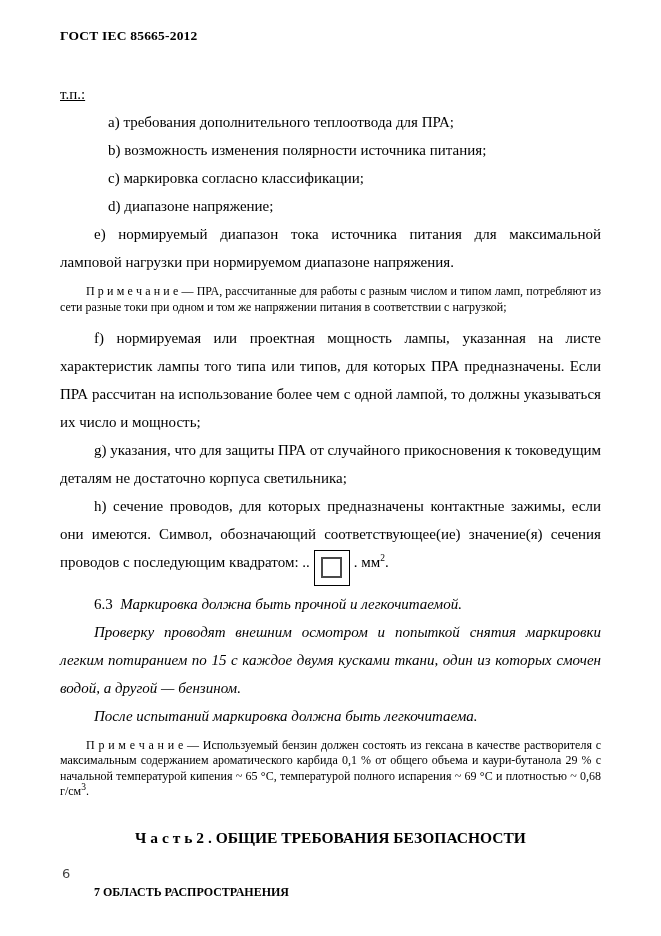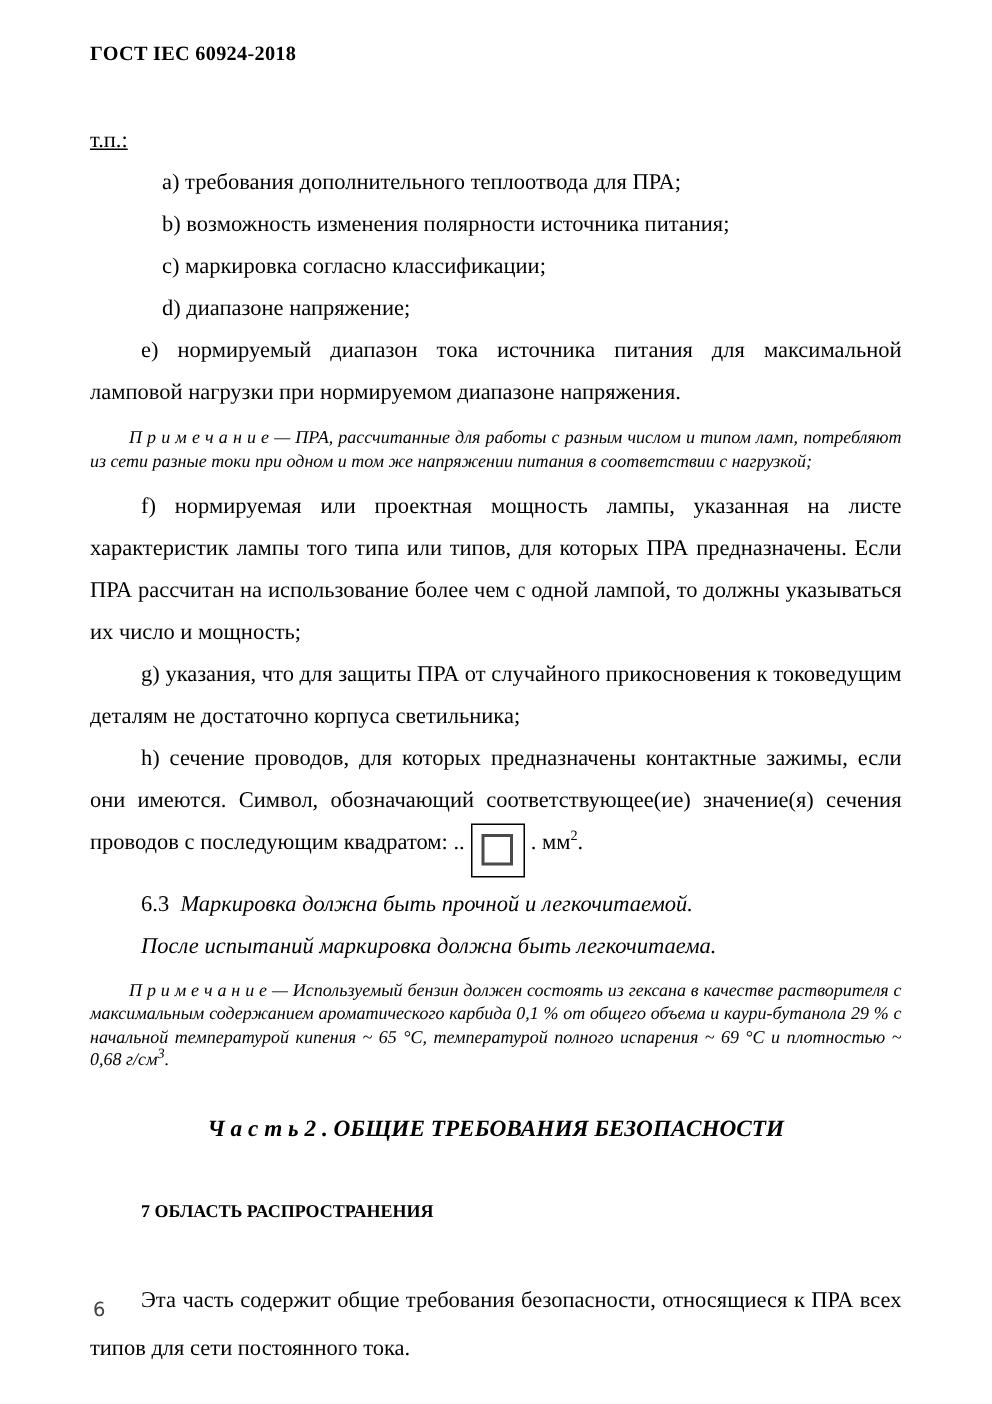--- a/index.html
+++ b/index.html
@@ -38,21 +38,20 @@
   .para {
     text-align: justify;
     text-indent: 34px;
   }
   .note {
     font-size: 12px;
     line-height: 15.5px;
     text-align: justify;
     text-indent: 26px;
     margin: 8px 0 9px 0;
-    font-style: italic;
   }
   .italic { font-style: italic; }
   .clause { margin-top: 4px; }
   .clause-num { font-style: normal; }
   sup {
     font-size: 9.5px;
     line-height: 0;
     vertical-align: super;
   }
   .sq-outer {
@@ -71,21 +70,20 @@
     height: 17px;
     border: 2.5px solid #4a4a4a;
     background: #fff;
   }
   .part-heading {
     margin-top: 24px;
     text-align: center;
     font-size: 15.5px;
     font-weight: bold;
     line-height: 28px;
-    font-style: italic;
   }
   .section-heading {
     margin-top: 26px;
     padding-left: 34px;
     font-size: 12px;
     font-weight: bold;
     line-height: 28px;
     text-align: left;
   }
   .closing {
@@ -99,21 +97,21 @@
     font-size: 13px;
     color: #444444;
     font-family: "DejaVu Sans", sans-serif;
   }
 </style>
 </head>
 <body>
 
 <div class="page">
 
-  <div class="doc-header">ГОСТ IEC 60924-2018</div>
+  <div class="doc-header">ГОСТ IEC 85665-2012</div>
 
   <div class="content">
 
     <p class="intro">т.п.:</p>
 
     <p class="list-item">a)  требования дополнительного теплоотвода для ПРА;</p>
     <p class="list-item">b)  возможность изменения полярности источника питания;</p>
     <p class="list-item">c)  маркировка согласно классификации;</p>
     <p class="list-item">d) диапазоне напряжение;</p>
 
@@ -124,20 +122,21 @@
     <p class="para">f) нормируемая или проектная мощность лампы, указанная на листе характеристик лампы того типа или типов, для которых ПРА предназначены. Если ПРА рассчитан на использование более чем с одной лампой, то должны указываться их число и мощность;</p>
 
     <p class="para">g) указания, что для защиты ПРА от случайного прикосновения к токоведущим деталям не достаточно корпуса светильника;</p>
 
     <p class="para"><span>h) сечение проводов, для которых предназначены контактные зажимы, если они имеются. Символ, обозначающий соответствующее(ие) значение(я) сечения проводов с последующим квадратом: ..</span><span class="sq-outer">
           <span class="sq-inner"></span>
         </span><span>. мм</span><sup>2</sup><span>.</span></p>
 
     <p class="para clause"><span class="clause-num">6.3</span>&nbsp; <span class="italic">Маркировка должна быть прочной и легкочитаемой.</span></p>
 
+    <p class="para italic">Проверку проводят внешним осмотром и попыткой снятия маркировки легким потиранием по 15 с каждое двумя кусками ткани, один из которых смочен водой, а другой — бензином.</p>
 
     <p class="para italic">После испытаний маркировка должна быть легкочитаема.</p>
 
     <p class="note"><span>П р и м е ч а н и е  — Используемый бензин должен состоять из гексана в качестве растворителя с максимальным содержанием ароматического карбида 0,1 % от общего объема и каури-бутанола 29 % с начальной температурой кипения ~ 65 °С, температурой полного испарения ~ 69 °С и плотностью ~ 0,68 г/см</span><sup>3</sup><span>.</span></p>
 
     <h2 class="part-heading">Ч а с т ь  2 .  ОБЩИЕ ТРЕБОВАНИЯ БЕЗОПАСНОСТИ</h2>
 
     <h3 class="section-heading">7 ОБЛАСТЬ РАСПРОСТРАНЕНИЯ</h3>
 
     <p class="para closing">Эта часть содержит общие требования безопасности, относящиеся к ПРА всех типов для сети постоянного тока.</p>

